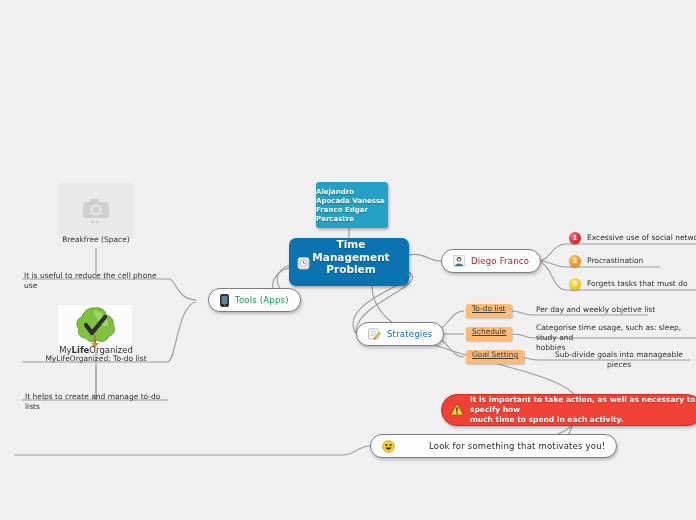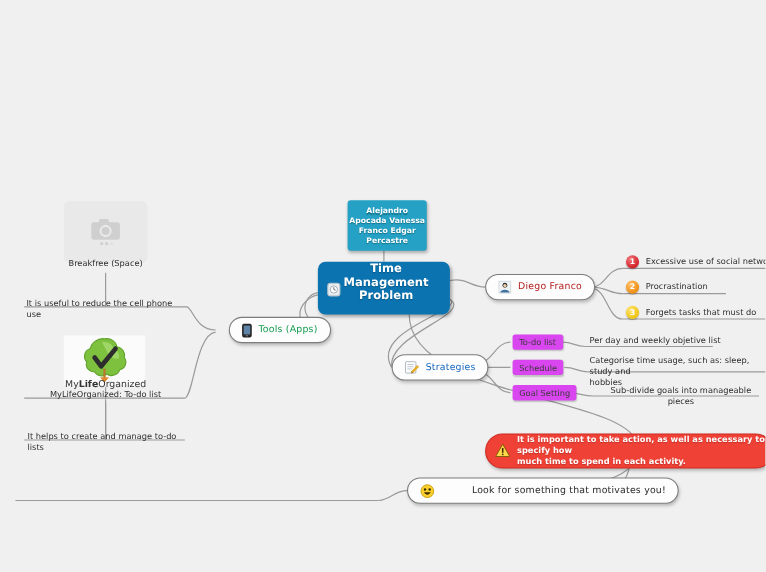--- a/index.html
+++ b/index.html
@@ -53,21 +53,20 @@
   
   #authors {
     left: 316px; top: 182px;
     width: 72px; height: 46px;
     background: #24a1c4;
     border-radius: 3px;
     box-shadow: 1px 2px 3px rgba(0,0,0,0.28);
     color: #fff;
     font-size: 7px; font-weight: bold;
     line-height: 9px;
-    text-align: center;
     padding-top: 6px;
     text-shadow: 0 1px 1px rgba(0,0,0,0.3);
   }
 
   
   .pill {
     background: #fdfdfd;
     border: 1px solid #7d7d7d;
     border-radius: 14px;
     box-shadow: 1px 2px 3px rgba(0,0,0,0.22);
@@ -86,30 +85,31 @@
   #diego .plabel { color: #b51b1b; }
 
   #strategies { left: 356px; top: 322px; }
   #strategies .plabel { color: #1869c0; }
 
   #motivates { left: 370px; top: 434px; }
   #motivates .plabel { color: #2a2a2a; padding-left: 28px; }
 
   
   .ynode {
-    background: #d946ef;
+    background: #fdba74;
     border-radius: 2.5px;
     height: 14px;
-    display: flex; align-items: center;
+    display: flex; align-items: flex-start;
     padding: 0 6px;
     font-size: 7.5px;
     color: #3b3b3b;
     font-weight: normal;
     box-shadow: 0.5px 1px 1.5px rgba(0,0,0,0.2);
     white-space: nowrap;
+    text-decoration: underline;
   }
   #y-todo { left: 466px; top: 304px; }
   #y-sched { left: 466px; top: 327px; }
   #y-goal  { left: 466px; top: 350px; }
 
   
   .numitem {
     display: flex; align-items: center;
     height: 15px;
     font-size: 7.5px; color: #2e2e2e;

